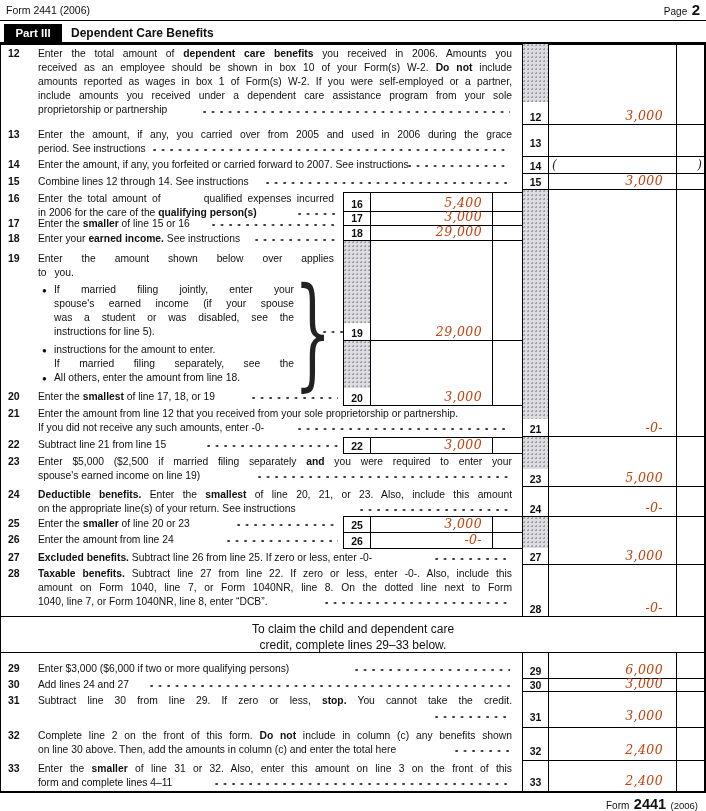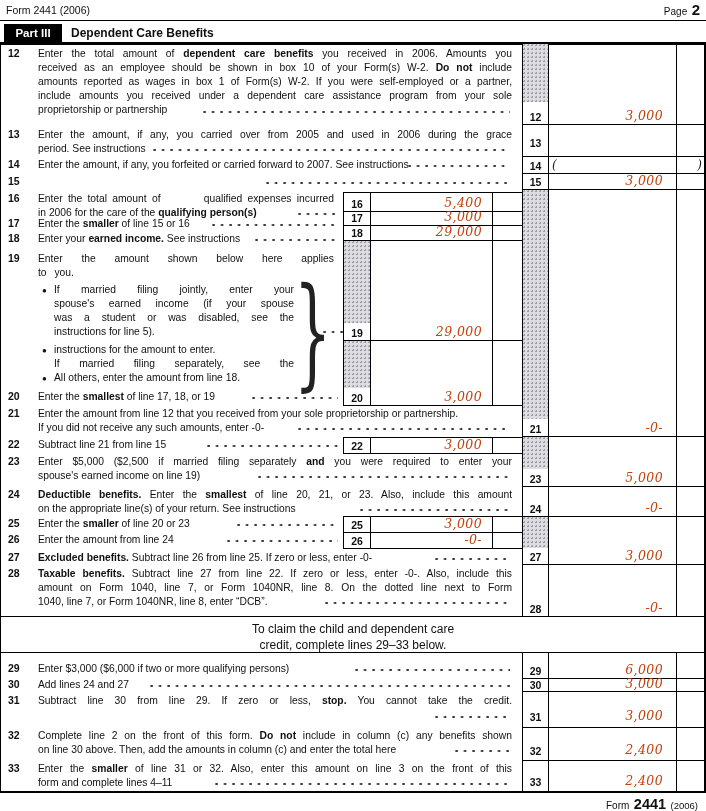--- a/index.html
+++ b/index.html
@@ -75,28 +75,29 @@
     <div class="tl j"><span>received as an employee should be shown in box 10 of your Form(s) W-2. </span><span style="font-weight: bold;">Do not</span><span> include</span></div>
     <div class="tl j"><span>amounts reported as wages in box 1 of Form(s) W-2. If you were self-employed or a partner,</span></div>
     <div class="tl j"><span>include amounts you received under a dependent care assistance program from your sole</span></div>
     <div class="tl"><span>proprietorship or partnership</span></div>
   </div>
   <div class="abs" style="left:38px;top:128px;width:474px">
     <div class="tl j"><span>Enter the amount, if any, you carried over from 2005 and used in 2006 during the grace</span></div>
     <div class="tl"><span>period. See instructions</span></div>
   </div>
   <div class="abs tl" style="left:38px;top:158px;width:474px"><span>Enter the amount, if any, you forfeited or carried forward to 2007. See instructions</span></div>
+  <div class="abs tl" style="left:38px;top:175px;width:474px"><span>Combine lines 12 through 14. See instructions</span></div>
   <div class="abs" style="left:38px;top:192px;width:296px">
     <div class="tl j"><span>Enter the total amount of </span><span style="font-weight: normal; margin-left: 38px;">qualified expenses</span><span> incurred</span></div>
     <div class="tl"><span>in 2006 for the care of the </span><span style="font-weight: bold;">qualifying person(s)</span></div>
   </div>
   <div class="abs tl" style="left:38px;top:217px;width:296px"><span>Enter the </span><span style="font-weight: bold;">smaller</span><span> of line 15 or 16</span></div>
   <div class="abs tl" style="left:38px;top:232px;width:296px"><span>Enter your </span><span style="font-weight: bold;">earned income.</span><span> See instructions</span></div>
   <div class="abs" style="left:38px;top:252px;width:296px">
-    <div class="tl j"><span>Enter the amount shown below here applies</span></div>
+    <div class="tl j"><span>Enter the amount shown below over applies</span></div>
     <div class="tl" style="word-spacing:5px"><span>to you.</span></div>
   </div>
   <span class="bullet abs" style="left:42px;top:286px">●</span>
   <div class="abs" style="left:54px;top:283px;width:240px">
     <div class="tl j"><span>If married filing jointly, enter your</span></div>
     <div class="tl j"><span>spouse's earned income (if your spouse</span></div>
     <div class="tl j"><span>was a student or was disabled, see the</span></div>
     <div class="tl"><span>instructions for line 5).</span></div>
   </div>
   <span class="bullet abs" style="left:42px;top:346px">●</span>

